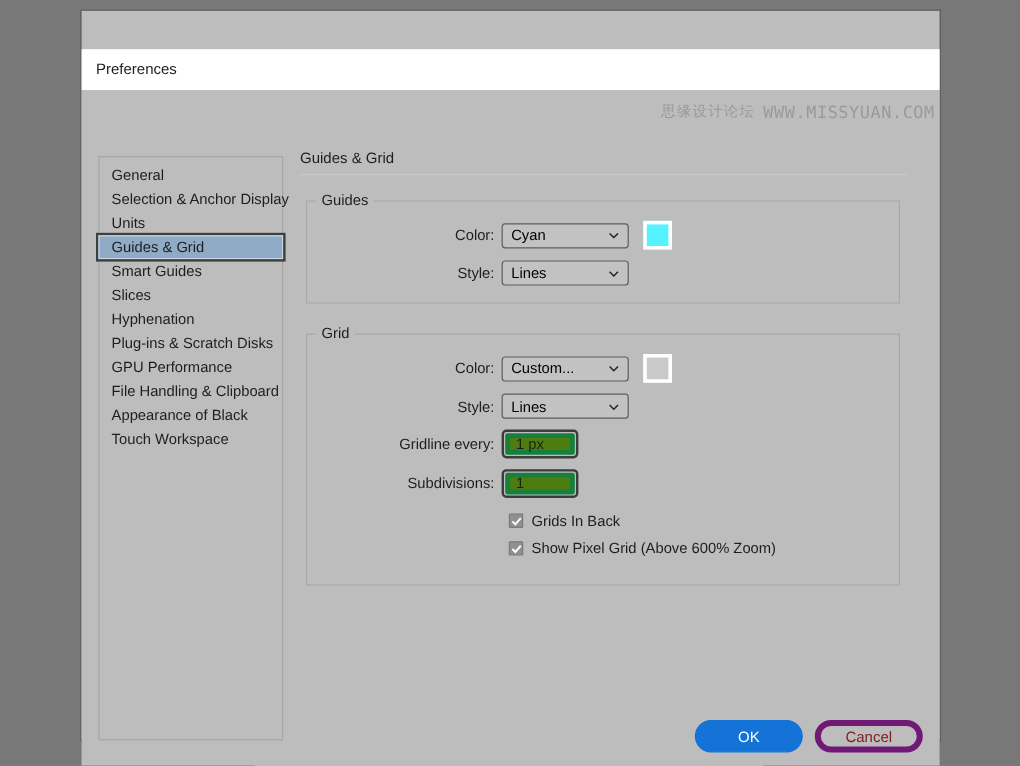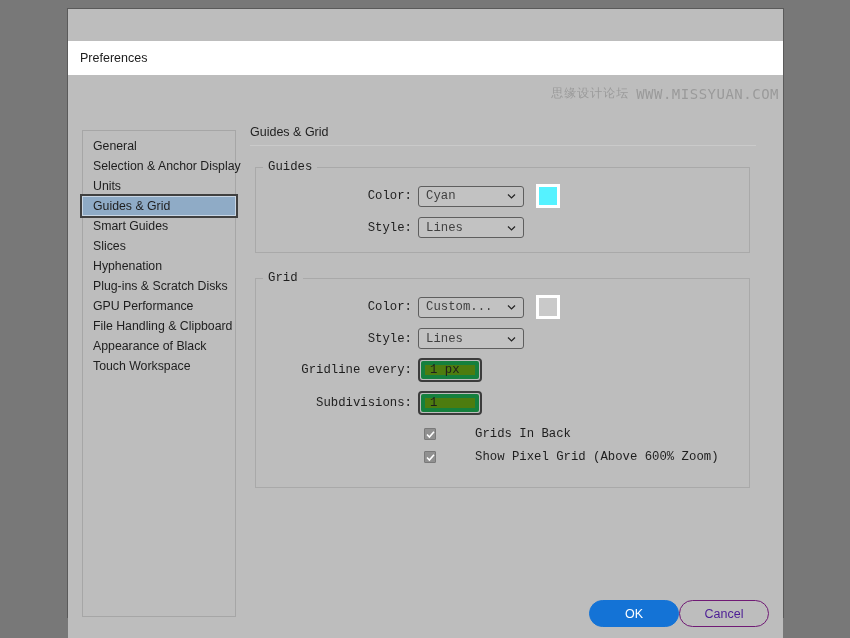--- a/index.html
+++ b/index.html
@@ -85,21 +85,20 @@
     border-bottom: 1px solid #cacaca;
     margin-bottom: 14px;
   }
 
   fieldset.group {
     border: 1px solid #a9a9a9;
     margin: 0 0 18px 5px;
     padding: 10px 0 14px 0;
     width: 495px;
     box-sizing: border-box;
-    font-family: Liberation Mono, monospace;
   }
   fieldset.group legend {
     font-size: 12.3px; color: #1e1e1e;
     padding: 0 5px; margin-left: 7px;
   }
 
   .row {
     display: flex; align-items: center;
     margin-bottom: 9px;
   }
@@ -114,21 +113,21 @@
   
   .select {
     position: relative;
     width: 106px; height: 21px;
     background: #c2c2c2;
     border: 1px solid #5e5e5e;
     border-radius: 3px;
     box-sizing: border-box;
     display: flex; align-items: center;
     padding-left: 7px;
-    font-size: 12.3px; color: #404040;
+    font-size: 12.3px; color: #000000;
   }
   .select .chev {
     position: absolute; right: 7px; top: 50%;
     transform: translateY(-50%);
     width: 9px; height: 9px;
   }
   .select .chev svg { display: block; }
 
   .swatch {
     width: 24px; height: 24px;
@@ -151,52 +150,52 @@
     border: 4px solid #15803d;
     border-radius: 2px;
     font-size: 12.3px; color: #1e1e1e;
     display: flex; align-items: center;
     padding-left: 5px;
     box-sizing: border-box;
   }
 
   .checkrow {
     display: flex; align-items: center;
-    margin-left: 168px; margin-bottom: 9px; gap: 32px;
+    margin-left: 168px; margin-bottom: 9px;
   }
   .cb {
     width: 12px; height: 12px;
     background: #909090;
     border: 1px solid #7a7a7a;
     border-radius: 1px;
     margin-right: 7px;
     display: flex; align-items: center; justify-content: center;
     box-sizing: border-box;
   }
   .cb svg { display: block; }
   .checkrow .ctext { font-size: 12.3px; color: #1e1e1e; }
 
   
   #footer {
     position: absolute; right: 14px; bottom: 22px;
-    display: flex; align-items: center; 
+    display: flex; align-items: center; gap: 10px;
   }
   .btn {
     height: 27px; border-radius: 14px;
     font-size: 12.5px;
     display: flex; align-items: center; justify-content: center;
     box-sizing: border-box;
   }
   .btn.primary {
     width: 90px; background: #1473d6; color: #ffffff;
     border: 1px solid #1473d6;
   }
   .btn.secondary {
-    width: 90px; background: #bdbdbd; color: #4c1d95;
-    border: 1px solid #701a75;
+    width: 90px; background: #bdbdbd; color: #7f1d1d;
+    border: 5px solid #701a75;
   }
 </style>
 </head>
 <body>
 
 <div id="desktop">
 
   <div id="dialog">
 
     <div id="titlebar">

